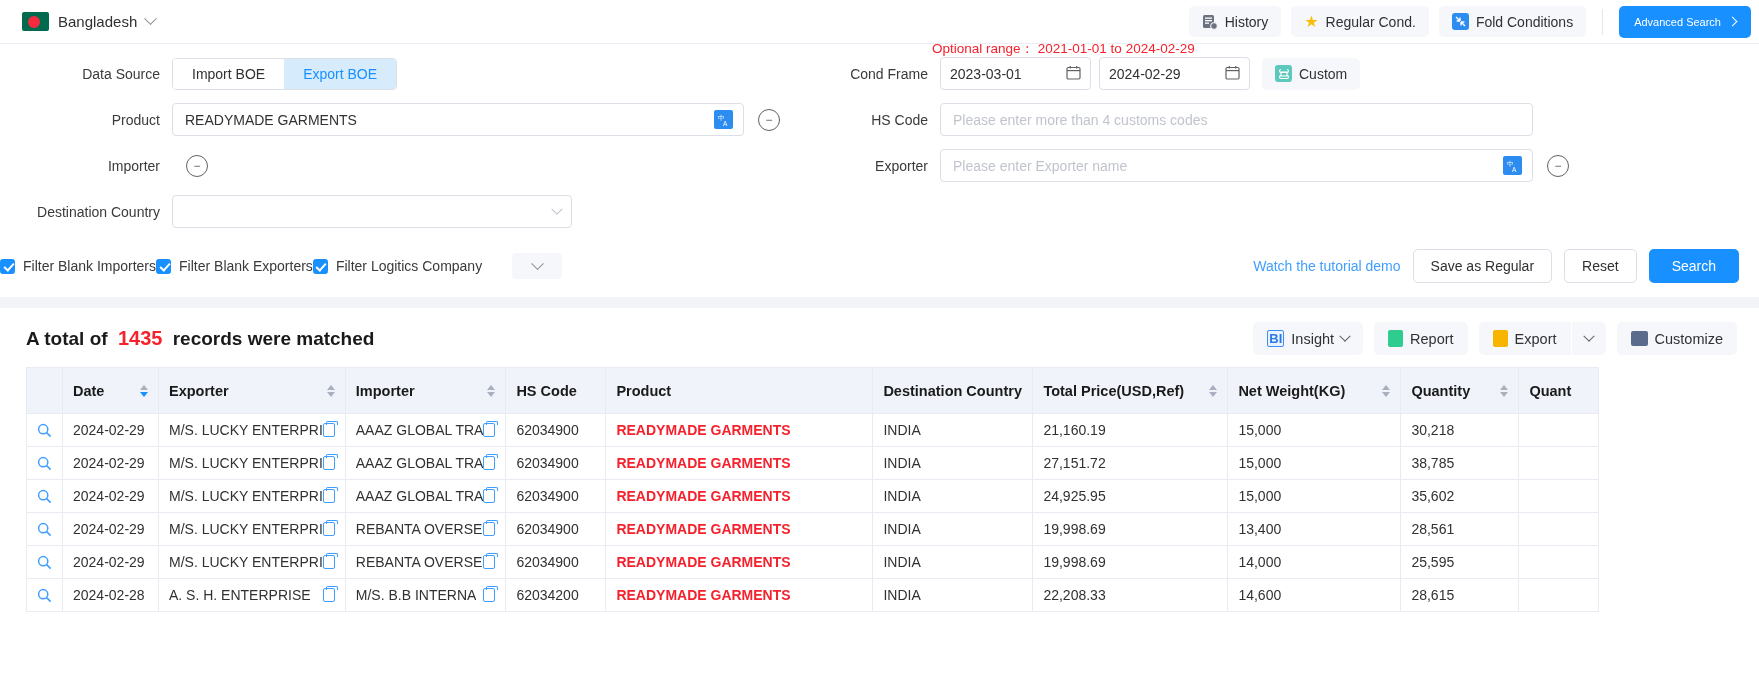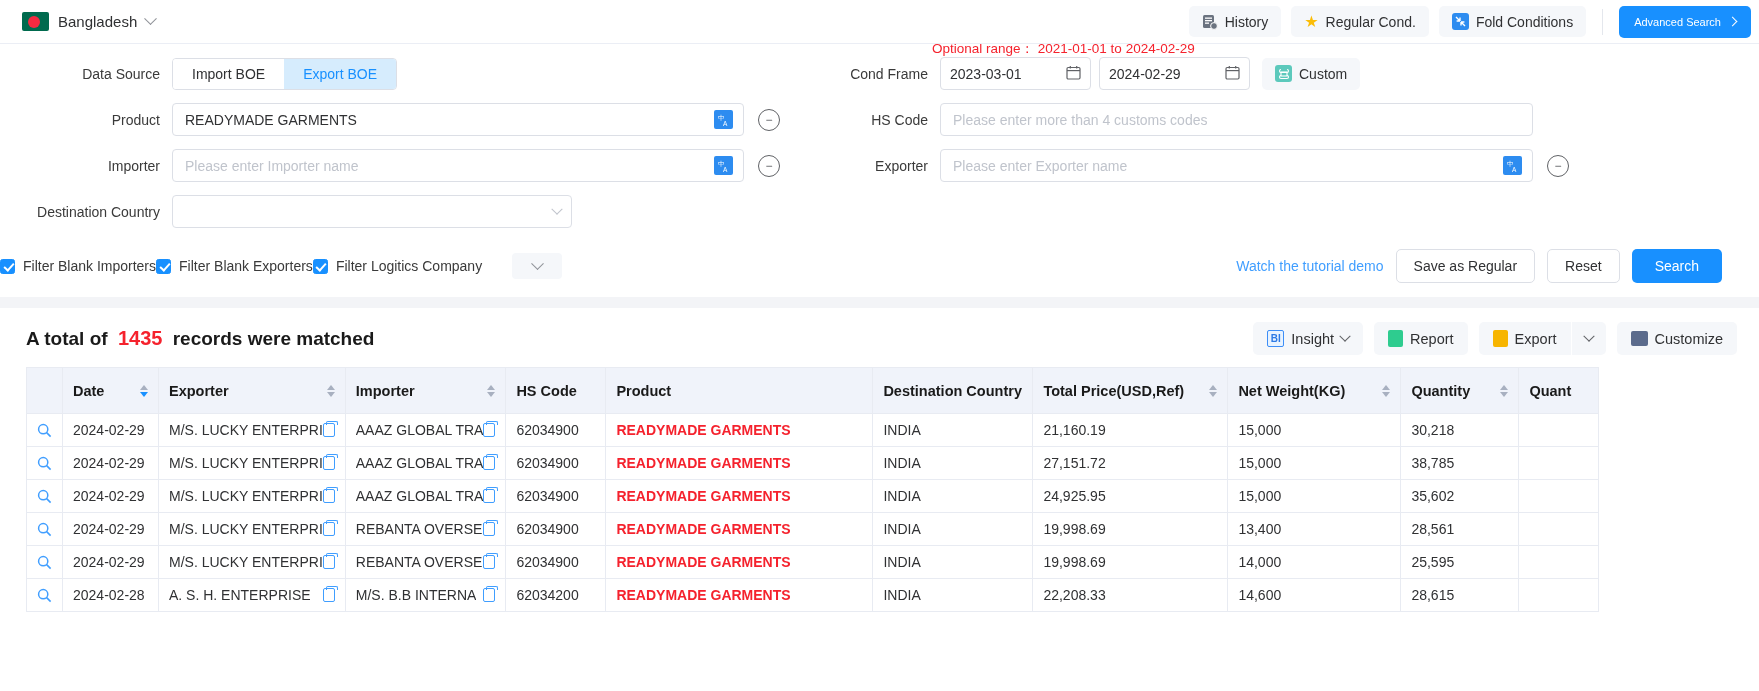--- a/index.html
+++ b/index.html
@@ -280,21 +280,21 @@
   .expand-btn i {
     display:inline-block;width:9px;height:9px;
     border-right:1.6px solid #909399;
     border-bottom:1.6px solid #909399;
     transform:rotate(45deg) translate(-2px,-2px);
   }
 
   .filters-right {
     margin-left: auto;
     display:flex; align-items:center; gap:12px;
-    padding-right: 37px;
+    padding-right: 20px;
   }
   .link-blue {
     color:#409eff; font-size:14px; cursor:pointer;
     text-decoration: none;
   }
   .ghost-btn {
     height:34px; padding:0 17px;
     border:1px solid #dcdfe6;
     border-radius:5px;
     background:#fff;
@@ -330,21 +330,21 @@
     height:33px; width:34px;
     background:#f5f7fa; border:none; border-radius:0 5px 5px 0;
     display:flex;align-items:center;justify-content:center;cursor:pointer;
   }
   .tool-cap i, .mini-chev {
     display:inline-block;width:8px;height:8px;
     border-right:1.6px solid #606266;
     border-bottom:1.6px solid #606266;
     transform:rotate(45deg) translate(-2px,-2px);
   }
-  .ic-insight{width:17px;height:17px;background:#e8f3ff;border:1px solid #3d8ef7;border-radius:2px;color:#2d7ae5;font-size:10px;display:flex;align-items:center;justify-content:center;font-weight:bold;}
+  .ic-insight{width:17px;height:17px;background:#e8f3ff;border:1px solid #3d8ef7;border-radius:2px;color:#2d7ae5;font-size:13px;display:flex;align-items:center;justify-content:center;font-weight:bold;}
   .ic-report{width:15px;height:17px;background:#2ecc8f;border-radius:2px;}
   .ic-export{width:15px;height:17px;background:#f7b500;border-radius:2px;}
   .ic-customize{width:17px;height:15px;background:#5b6b8c;border-radius:2px;}
 
   
   .table-wrap { padding: 0 0 0 26px; overflow:hidden; }
   table { border-collapse: collapse; table-layout: fixed; }
   thead th {
     background:#f0f3fa;
     height: 46px;
@@ -505,29 +505,20 @@
       <div class="lbl lbl-r">HS Code</div>
       <div class="field w-hs">
         <input placeholder="Please enter more than 4 customs codes" style="">
       </div>
     </div>
   </div>
 
   <div class="form-row">
     <div class="col-left">
       <div class="lbl lbl-l">Importer</div>
-      <div class="field w-product">
-        <input placeholder="Please enter Importer name" style="">
-        <span class="in-icon">
-          <svg width="14" height="14" viewBox="0 0 14 14">
-              <text x="1" y="7" font-size="6.5" fill="#fff" font-family="sans-serif">中</text>
-              <text x="6" y="12.5" font-size="6.5" fill="#fff" font-family="sans-serif">A</text>
-            </svg>
-        </span>
-      </div>
       <span class="side-icon">−</span>
     </div>
     <div class="col-right">
       <div class="lbl lbl-r">Exporter</div>
       <div class="field w-exp">
         <input placeholder="Please enter Exporter name" style="">
         <span class="in-icon">
           <svg width="14" height="14" viewBox="0 0 14 14">
               <text x="1" y="7" font-size="6.5" fill="#fff" font-family="sans-serif">中</text>
               <text x="6" y="12.5" font-size="6.5" fill="#fff" font-family="sans-serif">A</text>

